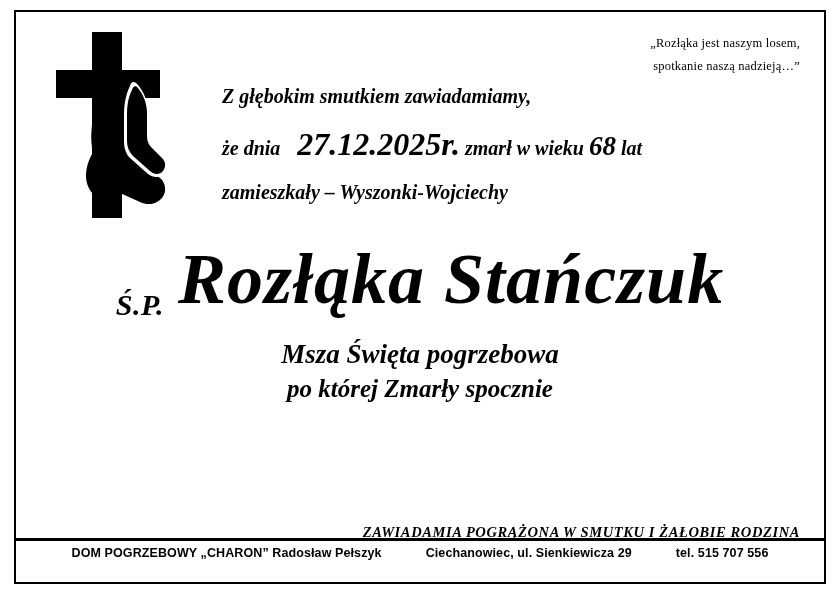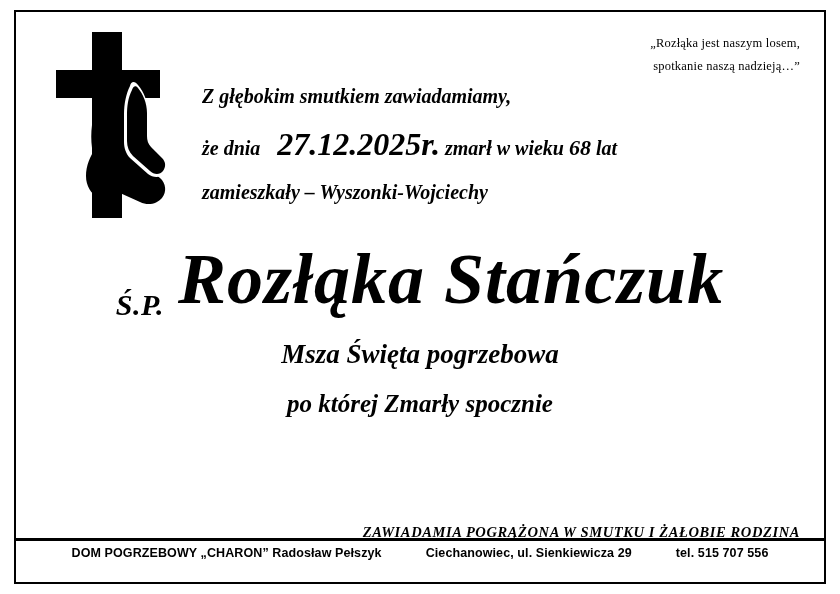--- a/index.html
+++ b/index.html
@@ -61,38 +61,38 @@
     top: 16px;
     text-align: right;
     font-size: 12.5px;
     line-height: 1.85;
     letter-spacing: 0.2px;
   }
 
   
   .intro {
     position: absolute;
-    left: 180px;
+    left: 200px;
     top: 70px;
     width: 560px;
   }
   .intro-line {
     font-weight: bold;
     font-style: italic;
     font-size: 20px;
     line-height: 1;
     margin-bottom: 22px;
     white-space: nowrap;
   }
   .intro-line .date-big {
     font-size: 32px;
     margin-left: 12px;
   }
   .intro-line .age-big {
-    font-size: 22px;
+    font-size: 27px;
   }
   .intro-line .plain {
     font-size: 20px;
   }
 
   
   .nameblock {
     position: absolute;
     left: 0;
     top: 222px;
@@ -123,21 +123,21 @@
     left: 0;
     top: 322px;
     width: 796px;
     text-align: center;
   }
   .mass-l1 {
     font-style: italic;
     font-weight: bold;
     font-size: 27px;
     line-height: 1.25;
-    margin-bottom: 16px;
+    margin-bottom: 1px;
   }
   .mass-l2 {
     font-style: italic;
     font-weight: bold;
     font-size: 27px;
     line-height: 1.25;
     margin-bottom: 2px;
     white-space: nowrap;
   }
   .mass-l2 .hour {

